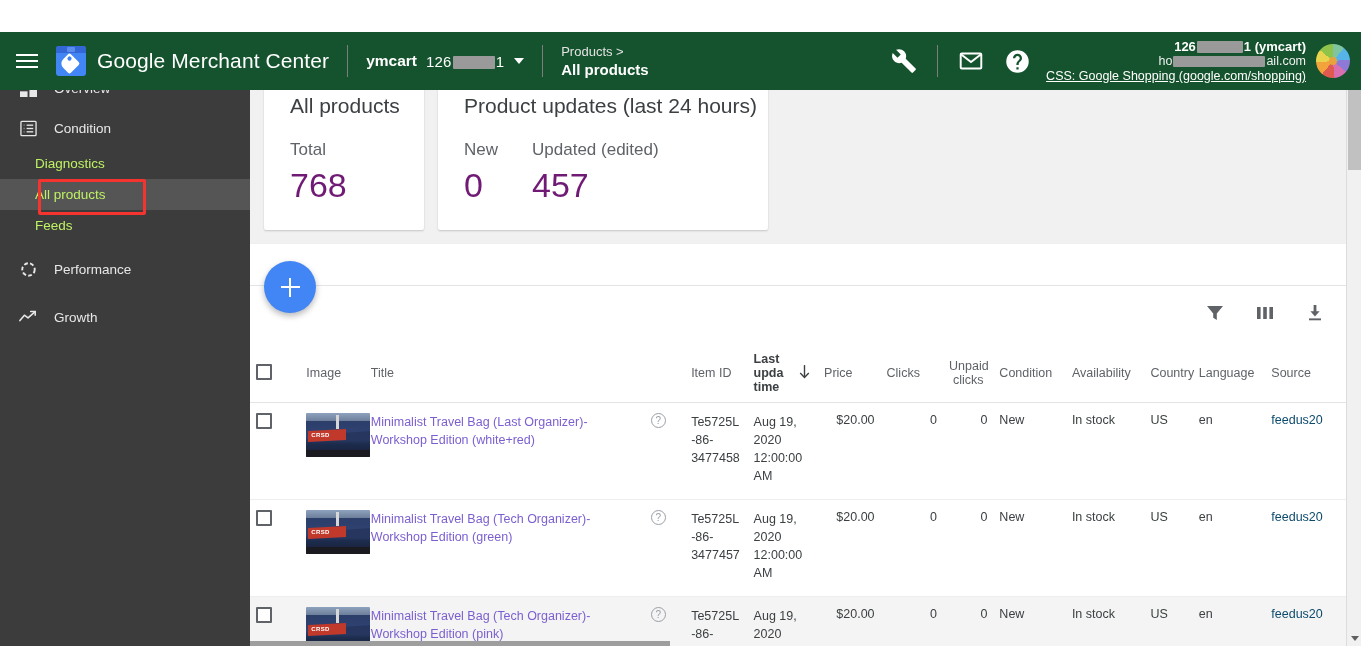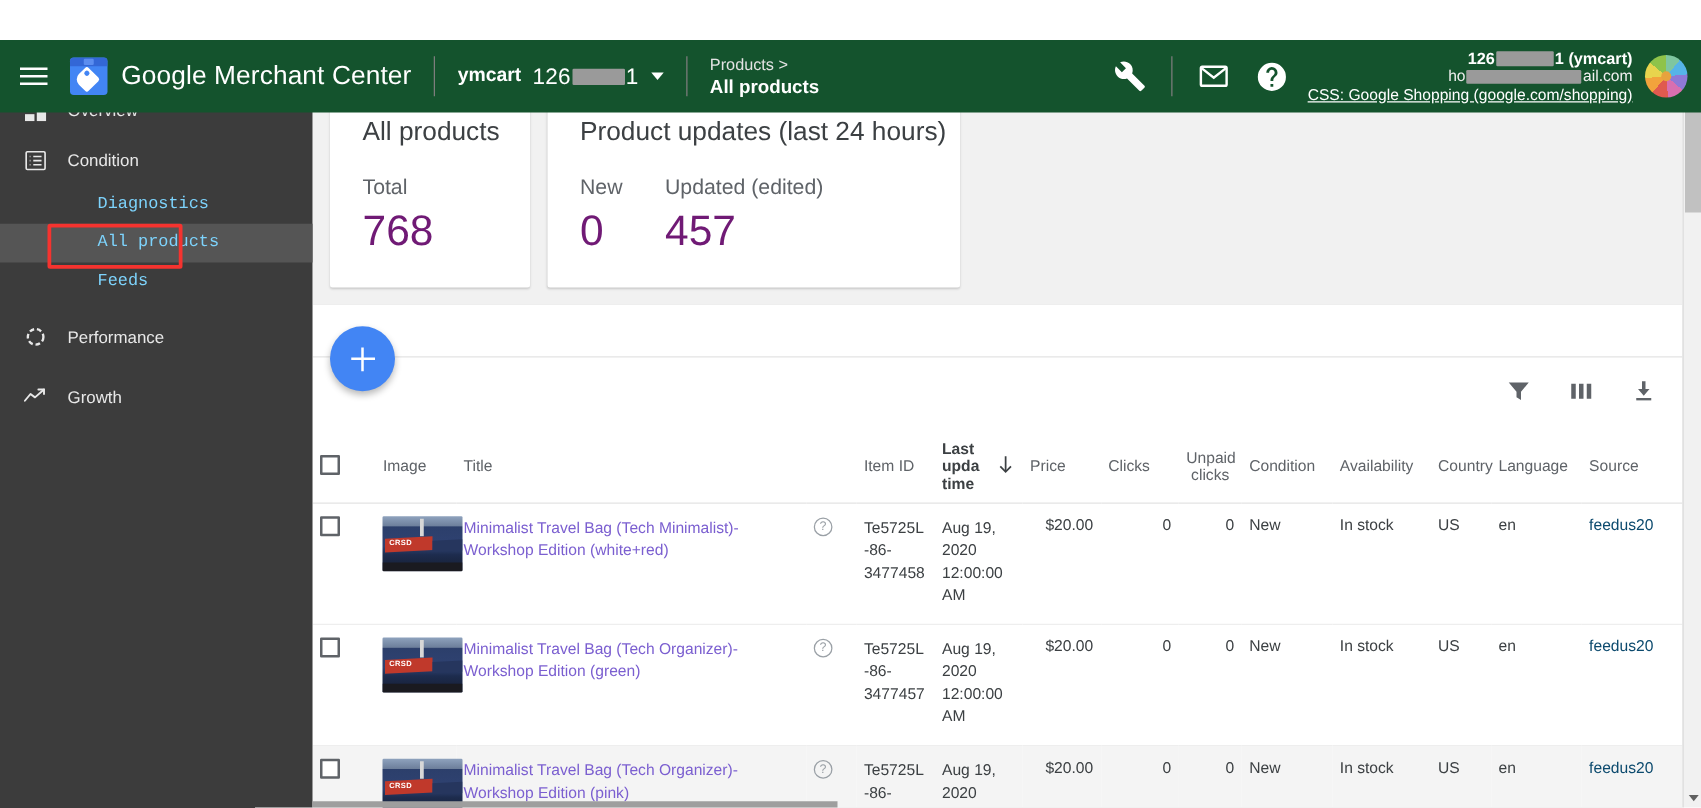--- a/index.html
+++ b/index.html
@@ -50,21 +50,21 @@
     width:3.5px; height:3.5px; border-radius:50%; background:#4285f4;
   }
   .brand-text { font-size: 21px; letter-spacing: .1px; white-space: nowrap; }
   .brand-text .g { font-weight: 400; }
   .brand-text .mc { font-weight: 300; }
 
   .vdiv { width: 1px; height: 32px; background: #7d7d7d; margin: 0 18px; }
 
   .account { display: flex; align-items: center; gap: 9px; cursor: pointer; }
   .account .aname { font-size: 15.5px; font-weight: bold; }
-  .account .aid { font-size: 18px; position: relative; letter-spacing:.2px;}
+  .account .aid { font-size: 15px; position: relative; letter-spacing:.2px;}
   .redact {
     display:inline-block; background:#9a9a9a; border-radius:1px;
     vertical-align: middle;
   }
   .caret {
     width: 0; height: 0; margin-left: 1px;
     border-left: 5px solid transparent; border-right: 5px solid transparent;
     border-top: 6px solid #ffffff;
   }
 
@@ -120,21 +120,21 @@
   }
   .snav { padding-top: 10px; }
   .sitem {
     display: flex; align-items: center; height: 40px;
     color: #e8e8e8; font-size: 13.5px; cursor: pointer;
     padding-left: 18px; gap: 16px;
   }
   .sitem .sicon { width: 20px; display:flex; align-items:center; justify-content:center; flex:none; }
   .sub {
     height: 31px; display:flex; align-items:center;
-    padding-left: 78px; font-size: 13.5px; color: #7dd3fc; cursor: pointer; font-family: Liberation Mono, monospace;
+    padding-left: 35px; font-size: 13.5px; color: #bef264; cursor: pointer;
   }
   .sub.active { background: #555555; }
   .highlight-box {
     position: absolute; left: 38px; top: 179px;
     width: 108px; height: 36px;
     border: 3px solid #f5332f; border-radius: 2px;
     pointer-events: none; z-index: 21;
   }
 
   
@@ -523,21 +523,21 @@
             <td>
               <span class="thumb">
                 <span class="post"></span>
                   <span class="band"></span>
                   <span class="band2"></span>
                 <span class="txt">CRSD</span>
                 <span class="rail"></span>
               </span>
             </td>
             <td>
-              <a class="plink">Minimalist Travel Bag (Tech Minimalist)-Workshop Edition (white+red)</a>
+              <a class="plink">Minimalist Travel Bag (Last Organizer)-Workshop Edition (white+red)</a>
             </td>
             <td><span class="qmark">?</span></td>
             <td class="wrapcell">Te5725L-86-3477458</td>
             <td class="wrapcell">Aug 19, 2020 12:00:00 AM</td>
             <td class="num">$20.00</td>
             <td class="num">0</td>
             <td class="num">0</td>
             <td>New</td>
             <td>In stock</td>
             <td>US</td>

